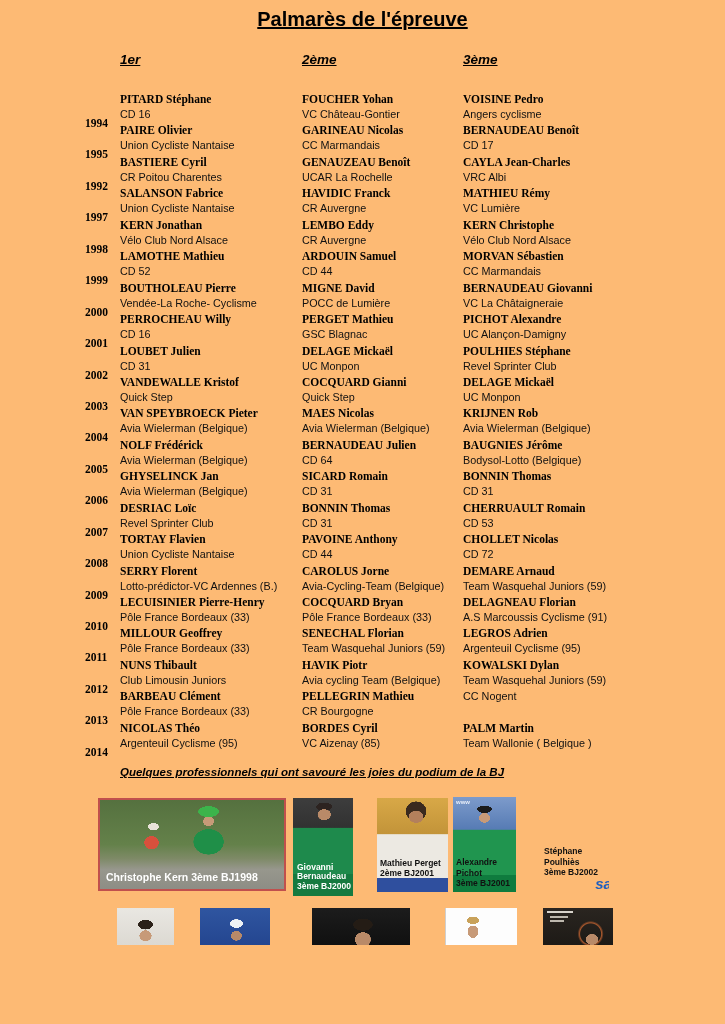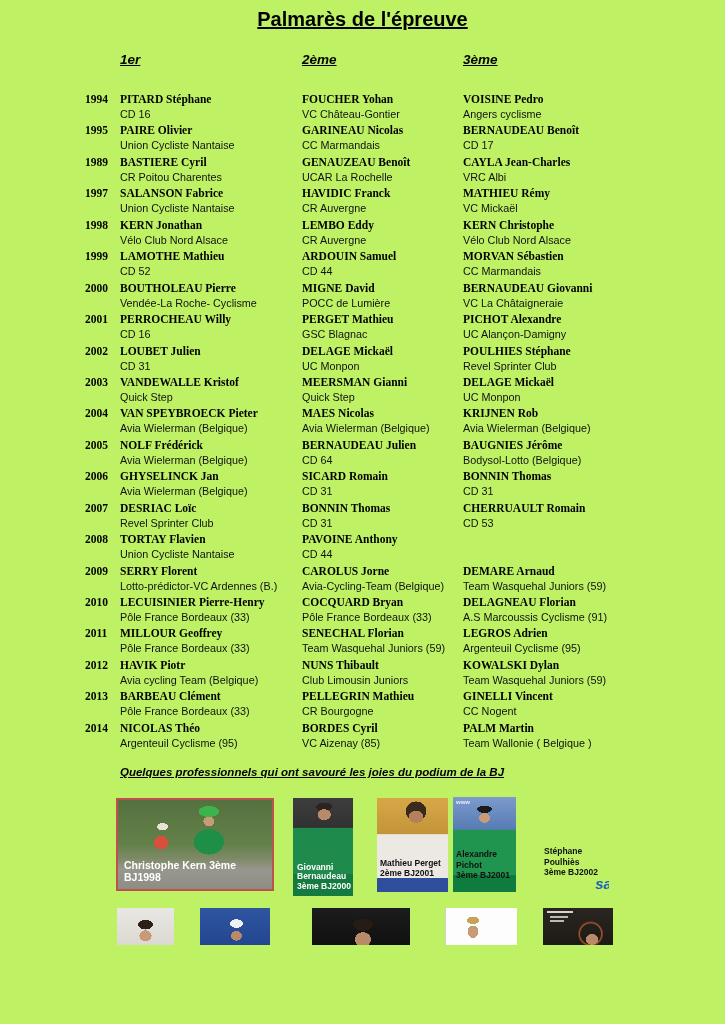--- a/index.html
+++ b/index.html
@@ -1,18 +1,18 @@
 <!DOCTYPE html>
 <html><head>
 <meta charset="utf-8">
 <style>
   * { margin:0; padding:0; box-sizing:border-box; }
   html,body { background:#ffffff; }
   .page {
-    position:relative; width:725px; height:1024px; background:#bef264;
+    position:relative; width:725px; height:1024px; background:#fdba74;
     font-family:"Liberation Sans", sans-serif; color:#000; overflow:hidden;
   }
   .title {
     position:absolute; top:8px; left:0; width:100%; text-align:center;
     font-size:20px; font-weight:bold; text-decoration:underline;
     font-family:"Liberation Sans", sans-serif;
   }
   .grid-row {
     display:grid; grid-template-columns:35px 182px 161px 1fr;
     width:640px;
@@ -20,37 +20,38 @@
   .col-headers {
     position:absolute; top:52px; left:85px;
     font-size:13.5px; font-weight:bold; font-style:italic;
   }
   .col-headers span { text-decoration:underline; }
   .rows { position:absolute; top:92px; left:85px; }
   .t-row { height:31.45px; }
   .t-year {
     font-family:"Liberation Serif", serif; font-weight:bold; font-size:11.5px;
     line-height:15px;
+    margin-top:24px;
   }
   .t-name {
     font-family:"Liberation Serif", serif; font-weight:bold; font-size:11.5px;
     line-height:15px; white-space:nowrap;
   }
   .t-club { font-size:10.8px; line-height:15px; white-space:nowrap; color:#111; }
   .caption {
     position:absolute; top:766px; left:120px;
     font-size:11.5px; font-weight:bold; font-style:italic; text-decoration:underline;
   }
   
   .photo { position:absolute; overflow:hidden; }
   .pcap {
     position:absolute; z-index:3; font-weight:bold; white-space:pre-line;
   }
   .p-kern {
-    left:116px; top:798px; width:158px; height:93px; border:2px solid #c0504d;
+    left:98px; top:798px; width:188px; height:93px; border:2px solid #c0504d;
     background:
       radial-gradient(ellipse 17px 9px at 59% 13%, #3cb44b 60%, rgba(0,0,0,0) 61%),
       radial-gradient(ellipse 9px 8px at 59% 24%, #c79a78 60%, rgba(0,0,0,0) 61%),
       radial-gradient(ellipse 25px 21px at 59% 47%, #1f8f48 60%, rgba(0,0,0,0) 61%),
       radial-gradient(ellipse 9px 6px at 29% 30%, #e8e2d8 60%, rgba(0,0,0,0) 61%),
       radial-gradient(ellipse 13px 12px at 28% 48%, #d8503c 55%, rgba(0,0,0,0) 56%),
       linear-gradient(180deg, #55713f 0%, #64814a 50%, #7e8a67 66%, #97978d 78%, #8d8d85 100%);
   }
   .p-kern .pcap { left:6px; bottom:6px; color:#fff; font-size:10.5px; }
   .p-bernaudeau {
@@ -75,21 +76,21 @@
     left:453px; top:797px; width:63px; height:95px;
     background:
       radial-gradient(ellipse 12px 6px at 50% 13%, #1b1b1b 60%, rgba(0,0,0,0) 61%),
       radial-gradient(ellipse 9px 8px at 50% 22%, #c79a78 60%, rgba(0,0,0,0) 61%),
       linear-gradient(180deg, rgba(0,0,0,0) 0 34%, #20954f 35% 82%, #0f7b3e 82% 100%),
       linear-gradient(180deg, #7d9bcb 0%, #4a71ad 45%, #2f5c9e 100%);
   }
   .p-pichot .bgtext {
     position:absolute; top:2px; left:3px; color:#e8eef8; font-size:6px; font-weight:bold;
   }
-  .p-pichot .pcap { left:3px; bottom:12px; color:#111; font-size:8.5px; line-height:1.2; }
+  .p-pichot .pcap { left:3px; bottom:4px; color:#111; font-size:8.5px; line-height:1.2; }
   .p-poulhies {
     left:541px; top:798px; width:68px; height:95px;
     background:
       radial-gradient(ellipse 11px 10px at 52% 16%, #c79a78 60%, rgba(0,0,0,0) 61%),
       radial-gradient(ellipse 13px 6px at 52% 7%, #4a3categories 0, rgba(0,0,0,0) 0),
       radial-gradient(ellipse 13px 6px at 52% 7%, #4a3a2c 60%, rgba(0,0,0,0) 61%),
       linear-gradient(180deg, rgba(0,0,0,0) 0 32%, #f2f3f0 33% 80%, #e8e8e6 80% 100%),
       linear-gradient(180deg, #dfe3e6 0%, #cfd6da 100%);
   }
   .p-poulhies .pcap { left:3px; bottom:16px; color:#111; font-size:8.5px; line-height:1.2; }
@@ -183,21 +184,21 @@
         <div class="t-cell">
           <div class="t-name">GARINEAU Nicolas</div>
           <div class="t-club">CC Marmandais</div>
         </div>
         <div class="t-cell">
           <div class="t-name">BERNAUDEAU Benoît</div>
           <div class="t-club">CD 17</div>
         </div>
       </div>
       <div class="t-row grid-row">
-        <div class="t-year">1989</div>
+        <div class="t-year">1992</div>
         <div class="t-cell">
           <div class="t-name">BASTIERE Cyril</div>
           <div class="t-club">CR Poitou Charentes</div>
         </div>
         <div class="t-cell">
           <div class="t-name">GENAUZEAU Benoît</div>
           <div class="t-club">UCAR La Rochelle</div>
         </div>
         <div class="t-cell">
           <div class="t-name">CAYLA Jean-Charles</div>
@@ -209,21 +210,21 @@
         <div class="t-cell">
           <div class="t-name">SALANSON Fabrice</div>
           <div class="t-club">Union Cycliste Nantaise</div>
         </div>
         <div class="t-cell">
           <div class="t-name">HAVIDIC Franck</div>
           <div class="t-club">CR Auvergne</div>
         </div>
         <div class="t-cell">
           <div class="t-name">MATHIEU Rémy</div>
-          <div class="t-club">VC Mickaël</div>
+          <div class="t-club">VC Lumière</div>
         </div>
       </div>
       <div class="t-row grid-row">
         <div class="t-year">1998</div>
         <div class="t-cell">
           <div class="t-name">KERN Jonathan</div>
           <div class="t-club">Vélo Club Nord Alsace</div>
         </div>
         <div class="t-cell">
           <div class="t-name">LEMBO Eddy</div>
@@ -294,21 +295,21 @@
           <div class="t-club">Revel Sprinter Club</div>
         </div>
       </div>
       <div class="t-row grid-row">
         <div class="t-year">2003</div>
         <div class="t-cell">
           <div class="t-name">VANDEWALLE Kristof</div>
           <div class="t-club">Quick Step</div>
         </div>
         <div class="t-cell">
-          <div class="t-name">MEERSMAN Gianni</div>
+          <div class="t-name">COCQUARD Gianni</div>
           <div class="t-club">Quick Step</div>
         </div>
         <div class="t-cell">
           <div class="t-name">DELAGE Mickaël</div>
           <div class="t-club">UC Monpon</div>
         </div>
       </div>
       <div class="t-row grid-row">
         <div class="t-year">2004</div>
         <div class="t-cell">
@@ -372,20 +373,24 @@
       <div class="t-row grid-row">
         <div class="t-year">2008</div>
         <div class="t-cell">
           <div class="t-name">TORTAY Flavien</div>
           <div class="t-club">Union Cycliste Nantaise</div>
         </div>
         <div class="t-cell">
           <div class="t-name">PAVOINE  Anthony</div>
           <div class="t-club">CD 44</div>
         </div>
+        <div class="t-cell">
+          <div class="t-name">CHOLLET  Nicolas</div>
+          <div class="t-club">CD 72</div>
+        </div>
       </div>
       <div class="t-row grid-row">
         <div class="t-year">2009</div>
         <div class="t-cell">
           <div class="t-name">SERRY Florent</div>
           <div class="t-club">Lotto-prédictor-VC Ardennes (B.)</div>
         </div>
         <div class="t-cell">
           <div class="t-name">CAROLUS Jorne</div>
           <div class="t-club">Avia-Cycling-Team (Belgique)</div>
@@ -421,44 +426,43 @@
           <div class="t-club">Team Wasquehal Juniors (59)</div>
         </div>
         <div class="t-cell">
           <div class="t-name">LEGROS Adrien</div>
           <div class="t-club">Argenteuil Cyclisme (95)</div>
         </div>
       </div>
       <div class="t-row grid-row">
         <div class="t-year">2012</div>
         <div class="t-cell">
+          <div class="t-name">NUNS Thibault</div>
+          <div class="t-club">Club Limousin Juniors</div>
+        </div>
+        <div class="t-cell">
           <div class="t-name">HAVIK Piotr</div>
           <div class="t-club">Avia cycling Team (Belgique)</div>
         </div>
         <div class="t-cell">
-          <div class="t-name">NUNS Thibault</div>
-          <div class="t-club">Club Limousin Juniors</div>
-        </div>
-        <div class="t-cell">
           <div class="t-name">KOWALSKI Dylan</div>
           <div class="t-club">Team Wasquehal Juniors (59)</div>
         </div>
       </div>
       <div class="t-row grid-row">
         <div class="t-year">2013</div>
         <div class="t-cell">
           <div class="t-name">BARBEAU Clément</div>
           <div class="t-club">Pôle France Bordeaux (33)</div>
         </div>
         <div class="t-cell">
           <div class="t-name">PELLEGRIN Mathieu</div>
           <div class="t-club">CR Bourgogne</div>
         </div>
         <div class="t-cell">
-          <div class="t-name">GINELLI Vincent</div>
           <div class="t-club">CC Nogent</div>
         </div>
       </div>
       <div class="t-row grid-row">
         <div class="t-year">2014</div>
         <div class="t-cell">
           <div class="t-name">NICOLAS Théo</div>
           <div class="t-club">Argenteuil Cyclisme (95)</div>
         </div>
         <div class="t-cell">

